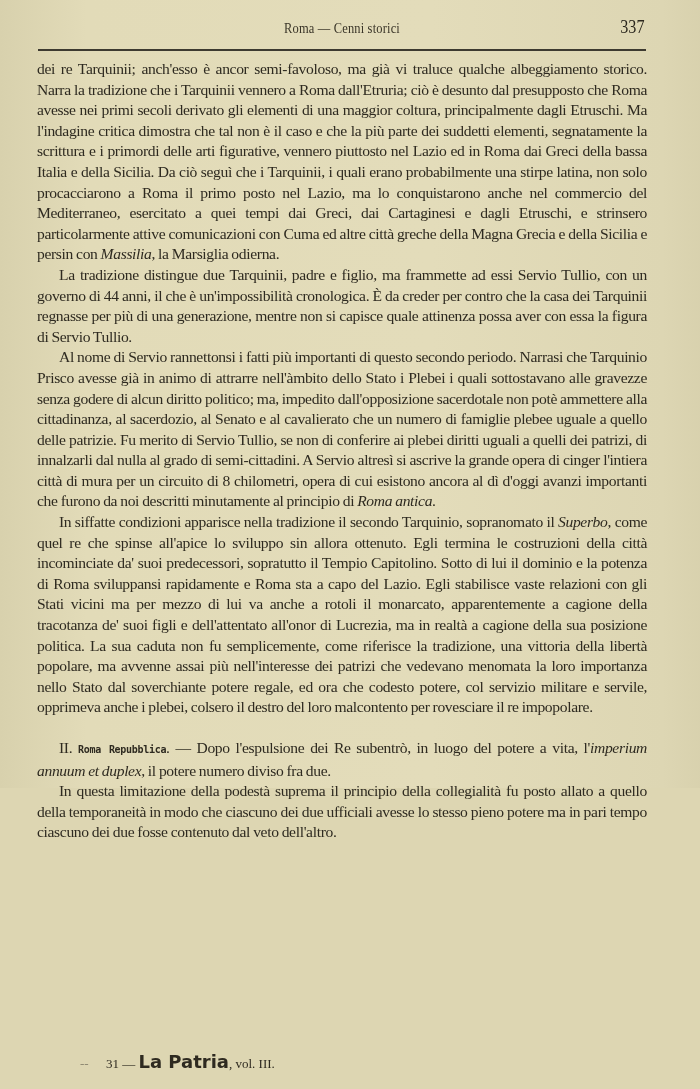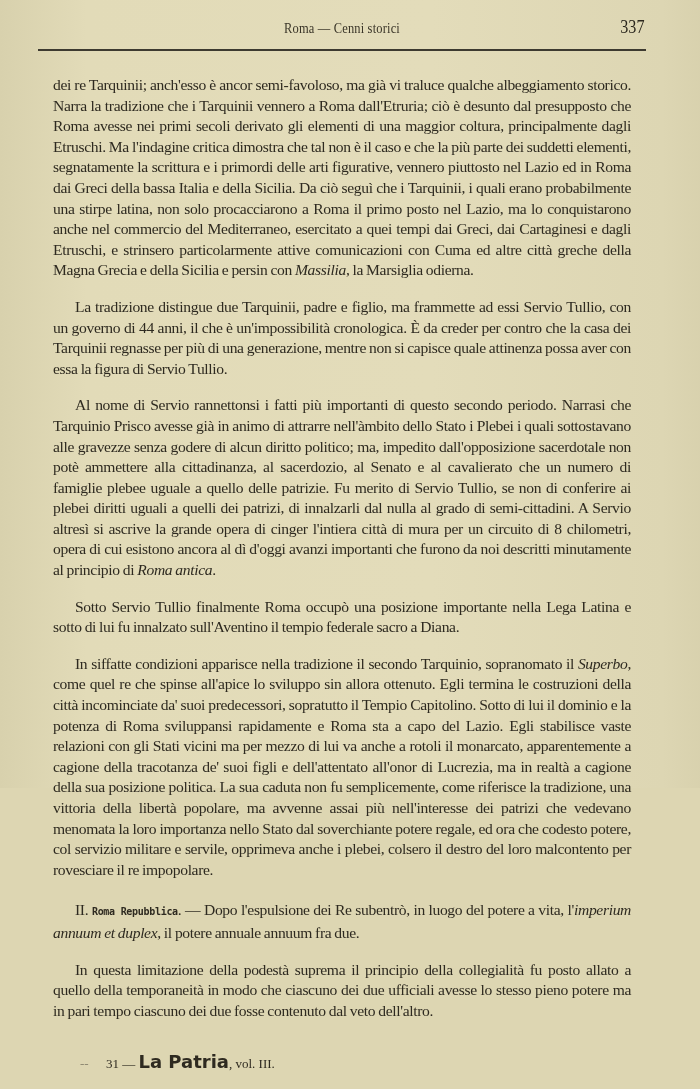--- a/index.html
+++ b/index.html
@@ -27,21 +27,21 @@
     transform: scaleX(0.85); transform-origin: right center;
   }
   .rule {
     position: absolute; left: 38px; top: 49px; width: 608px; height: 2px; background: #3d3a30;
   }
   .body-text {
     position: absolute; left: 37px; top: 59px; width: 610px;
     font-size: 15.6px; line-height: 20.6px; text-align: justify;
     letter-spacing: -0.35px; word-spacing: -0.5px;
   }
-  .body-text p { margin: 16px; text-indent: 22px; }
+  .body-text p { margin: 0; text-indent: 22px; }
   .body-text p.first { text-indent: 0; }
   .body-text p.section { margin-top: 20px; }
   .it { font-style: italic; }
   .bold-label { font-family: "DejaVu Sans Mono", "Liberation Mono", monospace; font-weight: bold; font-size: 10px; letter-spacing: -0.3px; }
   .footer {
     position: absolute; left: 80px; top: 1051px; font-size: 13px; color: #2e2a20;
   }
   .footer .dash-mark { color: #8c8670; margin-right: 14px; }
   .footer .brand { font-family: "DejaVu Sans", sans-serif; font-weight: bold; font-size: 18px; }
 </style>
@@ -52,23 +52,22 @@
   <div class="header">
     <div class="running-title">Roma — Cenni storici</div>
     <div class="page-number">337</div>
   </div>
   <div class="rule"></div>
 
   <div class="body-text" id="body-text">
       <p class="first"><span>dei re Tarquinii; anch'esso è ancor semi-favoloso, ma già vi traluce qualche albeggiamento storico. Narra la tradizione che i Tarquinii vennero a Roma dall'Etruria; ciò è desunto dal presupposto che Roma avesse nei primi secoli derivato gli elementi di una maggior coltura, principalmente dagli Etruschi. Ma l'indagine critica dimostra che tal non è il caso e che la più parte dei suddetti elementi, segnatamente la scrittura e i primordi delle arti figurative, vennero piuttosto nel Lazio ed in Roma dai Greci della bassa Italia e della Sicilia. Da ciò seguì che i Tarquinii, i quali erano probabilmente una stirpe latina, non solo procacciarono a Roma il primo posto nel Lazio, ma lo conquistarono anche nel commercio del Mediterraneo, esercitato a quei tempi dai Greci, dai Cartaginesi e dagli Etruschi, e strinsero particolarmente attive comunicazioni con Cuma ed altre città greche della Magna Grecia e della Sicilia e persin con </span><span class="it">Massilia</span><span>, la Marsiglia odierna.</span></p>
       <p><span>La tradizione distingue due Tarquinii, padre e figlio, ma frammette ad essi Servio Tullio, con un governo di 44 anni, il che è un'impossibilità cronologica. È da creder per contro che la casa dei Tarquinii regnasse per più di una generazione, mentre non si capisce quale attinenza possa aver con essa la figura di Servio Tullio.</span></p>
       <p><span>Al nome di Servio rannettonsi i fatti più importanti di questo secondo periodo. Narrasi che Tarquinio Prisco avesse già in animo di attrarre nell'àmbito dello Stato i Plebei i quali sottostavano alle gravezze senza godere di alcun diritto politico; ma, impedito dall'opposizione sacerdotale non potè ammettere alla cittadinanza, al sacerdozio, al Senato e al cavalierato che un numero di famiglie plebee uguale a quello delle patrizie. Fu merito di Servio Tullio, se non di conferire ai plebei diritti uguali a quelli dei patrizi, di innalzarli dal nulla al grado di semi-cittadini. A Servio altresì si ascrive la grande opera di cinger l'intiera città di mura per un circuito di 8 chilometri, opera di cui esistono ancora al dì d'oggi avanzi importanti che furono da noi descritti minutamente al principio di </span><span class="it">Roma antica</span><span>.</span></p>
-      <p><span>Sotto Servio Tullio finalmente Roma occupò una posizione importante nella Lega Latina e sotto di lui fu innalzato sull'Aventino il tempio federale sacro a Diana.</span></p>
       <p><span>In siffatte condizioni apparisce nella tradizione il secondo Tarquinio, sopranomato il </span><span class="it">Superbo</span><span>, come quel re che spinse all'apice lo sviluppo sin allora ottenuto. Egli termina le costruzioni della città incominciate da' suoi predecessori, sopratutto il Tempio Capitolino. Sotto di lui il dominio e la potenza di Roma sviluppansi rapidamente e Roma sta a capo del Lazio. Egli stabilisce vaste relazioni con gli Stati vicini ma per mezzo di lui va anche a rotoli il monarcato, apparentemente a cagione della tracotanza de' suoi figli e dell'attentato all'onor di Lucrezia, ma in realtà a cagione della sua posizione politica. La sua caduta non fu semplicemente, come riferisce la tradizione, una vittoria della libertà popolare, ma avvenne assai più nell'interesse dei patrizi che vedevano menomata la loro importanza nello Stato dal soverchiante potere regale, ed ora che codesto potere, col servizio militare e servile, opprimeva anche i plebei, colsero il destro del loro malcontento per rovesciare il re impopolare.</span></p>
-      <p class="section"><span>II. </span><span class="bold-label">Roma Repubblica</span><span>. — Dopo l'espulsione dei Re subentrò, in luogo del potere a vita, l'</span><span class="it">imperium annuum et duplex</span><span>, il potere annuale annuum fra due.</span></p>
+      <p class="section"><span>II. </span><span class="bold-label">Roma Repubblica</span><span>. — Dopo l'espulsione dei Re subentrò, in luogo del potere a vita, l'</span><span class="it">imperium annuum et duplex</span><span>, il potere numero diviso fra due.</span></p>
       <p><span>In questa limitazione della podestà suprema il principio della collegialità fu posto allato a quello della temporaneità in modo che ciascuno dei due ufficiali avesse lo stesso pieno potere ma in pari tempo ciascuno dei due fosse contenuto dal veto dell'altro.</span></p>
     </div>
 
   <div class="footer">
     <span class="dash-mark">--</span>
     <span>31</span>
     <span>—</span>
     <span class="brand">La Patria</span><span>, vol. III.</span>
   </div>
 </div>

